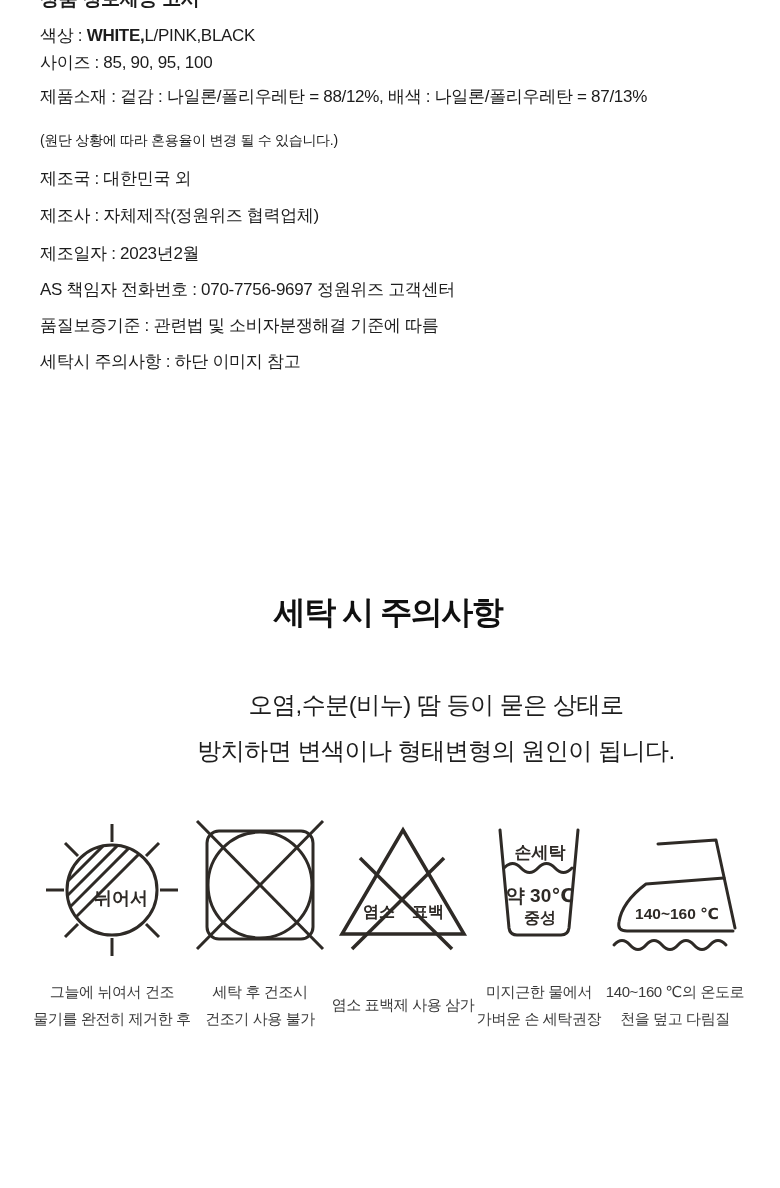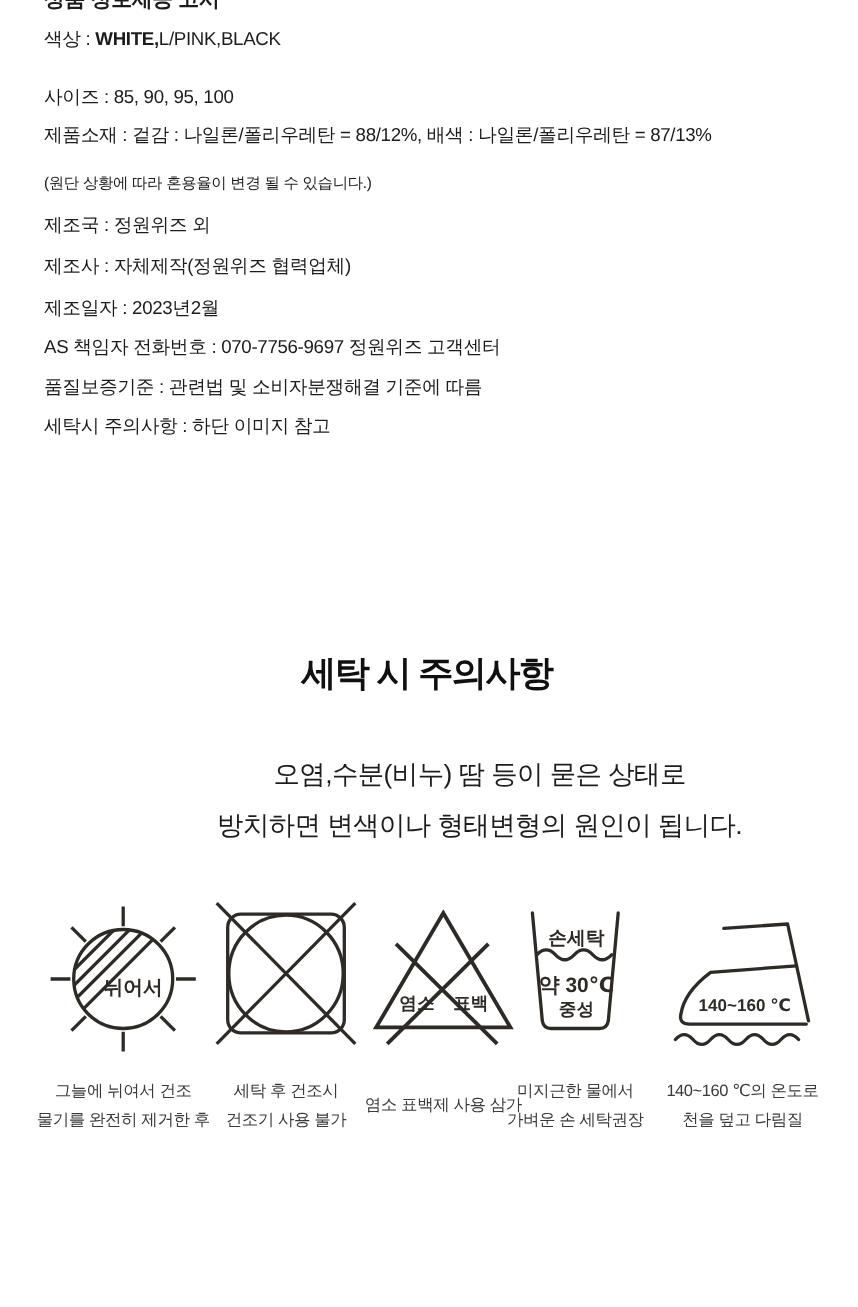--- a/index.html
+++ b/index.html
@@ -7,57 +7,57 @@
     position:relative; width:776px; height:1188px; background:#ffffff;
     font-family:"Liberation Sans","DejaVu Sans",sans-serif;
     color:#1c1c1c; overflow:hidden;
   }
   
   .info { position:absolute; left:40px; top:0; right:30px; }
   .clip-wrap { height:9px; overflow:hidden; }
   .clip-wrap .clip-text { display:block; margin-top:-14px; font-size:19px; font-weight:700; letter-spacing:-0.3px; }
   .info-line { font-size:17px; line-height:21px; letter-spacing:-0.3px; white-space:nowrap; }
   .info-line b { font-weight:700; }
-  .m16{margin-top:16px}.m14{margin-top:32px}.m13{margin-top:13px}.m11{margin-top:25px}
+  .m16{margin-top:16px}.m14{margin-top:6px}.m13{margin-top:13px}.m11{margin-top:25px}
   .m22{margin-top:22px}.m19{margin-top:19px}.m17{margin-top:17px}.m15{margin-top:15px}
   .info-line.small { font-size:14px; line-height:17px; }
   
   .notice-title {
     position:absolute; top:591px; left:0; width:100%; margin:0;
     text-align:center; font-size:32px; font-weight:800; letter-spacing:-1.5px; color:#101010;
   }
   .notice-desc {
     position:absolute; top:682px; left:0; width:100%; margin:0;
     text-align:center; font-size:24px; line-height:46px; font-weight:500;
     letter-spacing:-0.5px; color:#1d1d1d;padding-left:48px;
   }
   
   .icons { position:absolute; top:818px; left:0; width:780px; height:250px; }
   .cell { position:absolute; top:0; width:180px; text-align:center; }
-  .cell-1{left:22px}.cell-2{left:170px}.cell-3{left:313px}.cell-4{left:433px}.cell-5{left:585px}
+  .cell-1{left:22px}.cell-2{left:170px}.cell-3{left:313px}.cell-4{left:449px}.cell-5{left:585px}
   .icon-box { height:140px; display:flex; align-items:center; justify-content:center; }
   .icon-box svg { display:block; }
   .caption { margin-top:20px; font-size:15px; line-height:27px; letter-spacing:-0.4px; color:#3a3a3a; white-space:nowrap; }
   .caption.single { padding-top:13px; }
   svg text { font-family:"Liberation Sans","DejaVu Sans",sans-serif; font-weight:700; fill:#2e2a26; }
 </style>
 </head>
 <body>
 
 <div class="page">
 
   <div class="info">
     <div class="clip-wrap">
       <span class="clip-text">상품 정보제공 고시</span>
     </div>
     <div class="info-line m16"><span>색상 : </span><b>WHITE,</b><span>L/PINK,BLACK</span></div>
     <div class="info-line m14">사이즈 : 85, 90, 95, 100</div>
     <div class="info-line m13">제품소재 : 겉감 : 나일론/폴리우레탄 = 88/12%, 배색 : 나일론/폴리우레탄 = 87/13%</div>
     <div class="info-line small m11">(원단 상황에 따라 혼용율이 변경 될 수 있습니다.)</div>
-    <div class="info-line m19">제조국 : 정원위즈 외</div>
+    <div class="info-line m19">제조국 : 대한민국 외</div>
     <div class="info-line m16">제조사 : 자체제작(정원위즈 협력업체)</div>
     <div class="info-line m17">제조일자 : 2023년2월</div>
     <div class="info-line m15">AS 책임자 전화번호 : 070-7756-9697 정원위즈 고객센터</div>
     <div class="info-line m15">품질보증기준 : 관련법 및 소비자분쟁해결 기준에 따름</div>
     <div class="info-line m15">세탁시 주의사항 : 하단 이미지 참고</div>
   </div>
 
   <h1 class="notice-title">세탁 시 주의사항</h1>
   <p class="notice-desc">
     <span>오염,수분(비누) 땀 등이 묻은 상태로</span><br>

